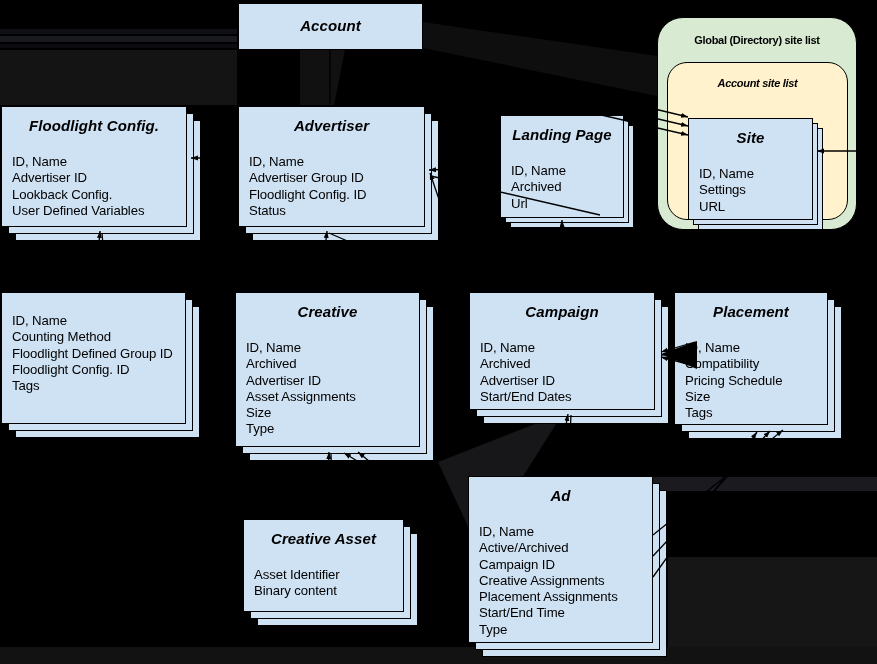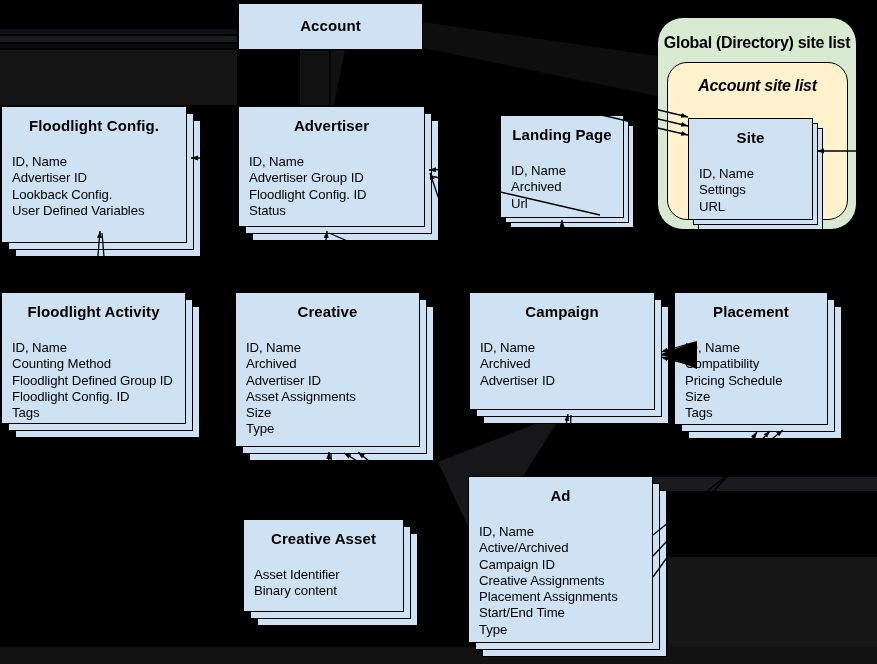--- a/index.html
+++ b/index.html
@@ -9,42 +9,42 @@
   svg.layer{pointer-events:none;}
 
   
   .entity{position:absolute;}
   .card{position:absolute;inset:0;background:#cfe2f3;border:1.5px solid #000;box-sizing:border-box;}
   .back1{transform:translate(7px,7px);}
   .back2{transform:translate(14px,14px);}
   .sm .back1{transform:translate(5px,5px);}
   .sm .back2{transform:translate(10px,10px);}
 
-  .title{font-size:15px;font-weight:700;text-align:center;padding-top:10px;white-space:nowrap;letter-spacing:.1px;}
+  .title{font-size:15px;font-weight:700;text-align:center;padding-top:10px;white-space:nowrap;letter-spacing:.1px;font-style:italic;}
   .fields{list-style:none;margin:20px 0 0;padding:0 0 0 10px;font-size:13.2px;line-height:16.3px;white-space:nowrap;letter-spacing:-.1px;}
 
   
   #e-account{left:238px;top:3px;width:185px;height:47px;}
   #e-account .title{padding-top:13px;}
-  #e-floodlight-config{left:1px;top:106px;width:186px;height:137px;}
+  #e-floodlight-config{left:1px;top:106px;width:186px;height:121px;}
   #e-advertiser{left:238px;top:106px;width:187px;height:121px;}
   #e-landing-page{left:500px;top:115px;width:124px;height:103px;}
   #e-site{left:688px;top:118px;width:125px;height:102px;}
   #e-floodlight-activity{left:1px;top:292px;width:185px;height:132px;}
   #e-creative{left:235px;top:292px;width:185px;height:155px;}
   #e-campaign{left:469px;top:292px;width:186px;height:118px;}
   #e-placement{left:674px;top:292px;width:154px;height:133px;}
   #e-creative-asset{left:243px;top:519px;width:161px;height:93px;}
   #e-ad{left:468px;top:476px;width:185px;height:167px;}
 
   
   .group{position:absolute;box-sizing:border-box;border:1.5px solid #000;}
   #g-global{left:657px;top:17px;width:200px;height:213px;background:#d9ead3;border-radius:26px;}
   #g-account-list{left:667px;top:62px;width:181px;height:158px;background:#fff2cc;border-radius:20px;}
-  .group-label{font-weight:700;font-size:16px;text-align:center;white-space:nowrap;letter-spacing:-.3px;}
+  .group-label{font-weight:700;font-size:11px;text-align:center;white-space:nowrap;letter-spacing:-.3px;}
   #g-global .group-label{padding-top:16px;}
   #g-account-list .group-label{padding-top:14px;font-style:italic;}
 
   .connector{stroke:#000;stroke-width:1.3;fill:none;}
 </style>
 </head>
 <body>
 
 <div class="canvas">
 
@@ -127,21 +127,20 @@
           <li>Settings</li>
           <li>URL</li>
         </ul>
       </div>
     </div>
 
     <div class="entity" id="e-floodlight-activity">
       <div class="card back2"></div>
       <div class="card back1"></div>
       <div class="card front">
-        <div class="title">Floodlight Activity</div>
         <ul class="fields">
           <li>ID, Name</li>
           <li>Counting Method</li>
           <li>Floodlight Defined Group ID</li>
           <li>Floodlight Config. ID</li>
           <li>Tags</li>
         </ul>
       </div>
     </div>
 
@@ -163,20 +162,21 @@
 
     <div class="entity" id="e-campaign">
       <div class="card back2"></div>
       <div class="card back1"></div>
       <div class="card front">
         <div class="title">Campaign</div>
         <ul class="fields">
           <li>ID, Name</li>
           <li>Archived</li>
           <li>Advertiser ID</li>
+          <li>Start/End Dates</li>
         </ul>
       </div>
     </div>
 
     <div class="entity" id="e-placement">
       <div class="card back2"></div>
       <div class="card back1"></div>
       <div class="card front">
         <div class="title">Placement</div>
         <ul class="fields">

